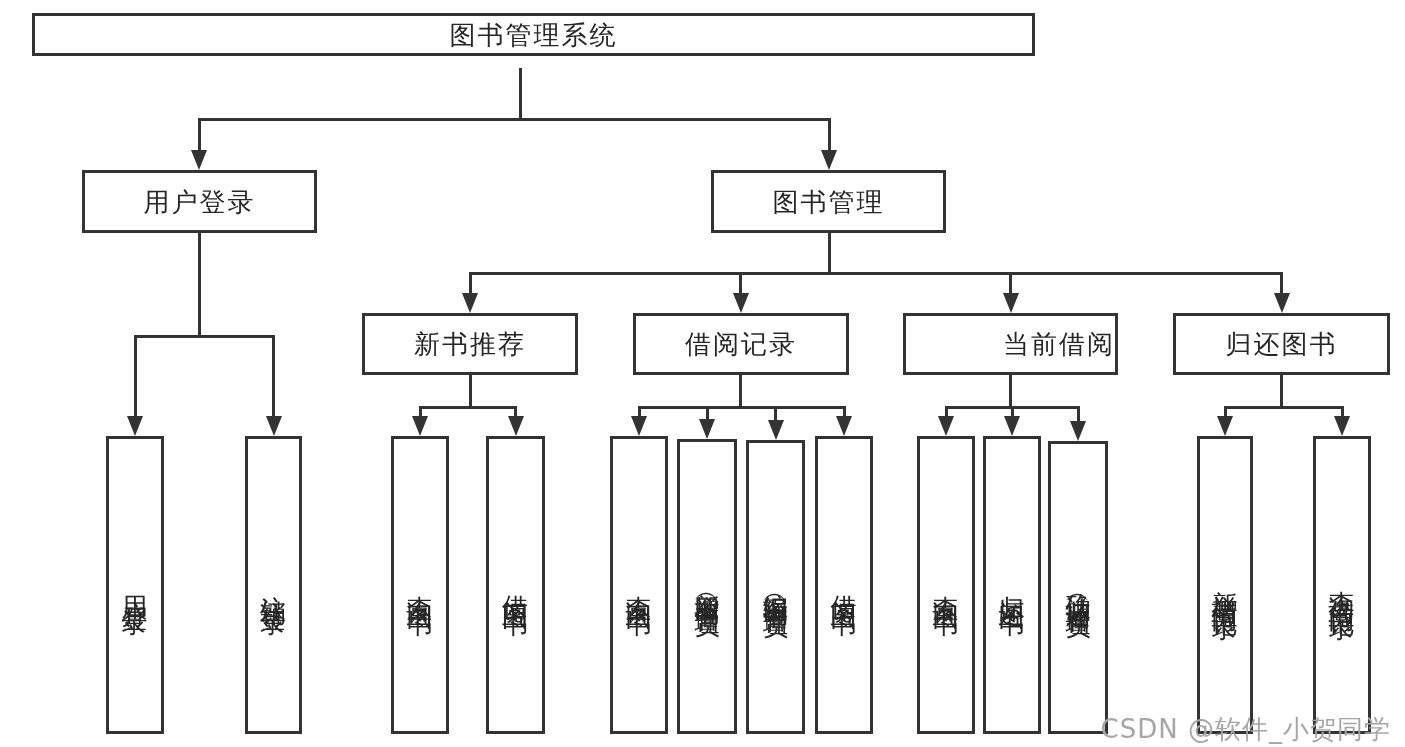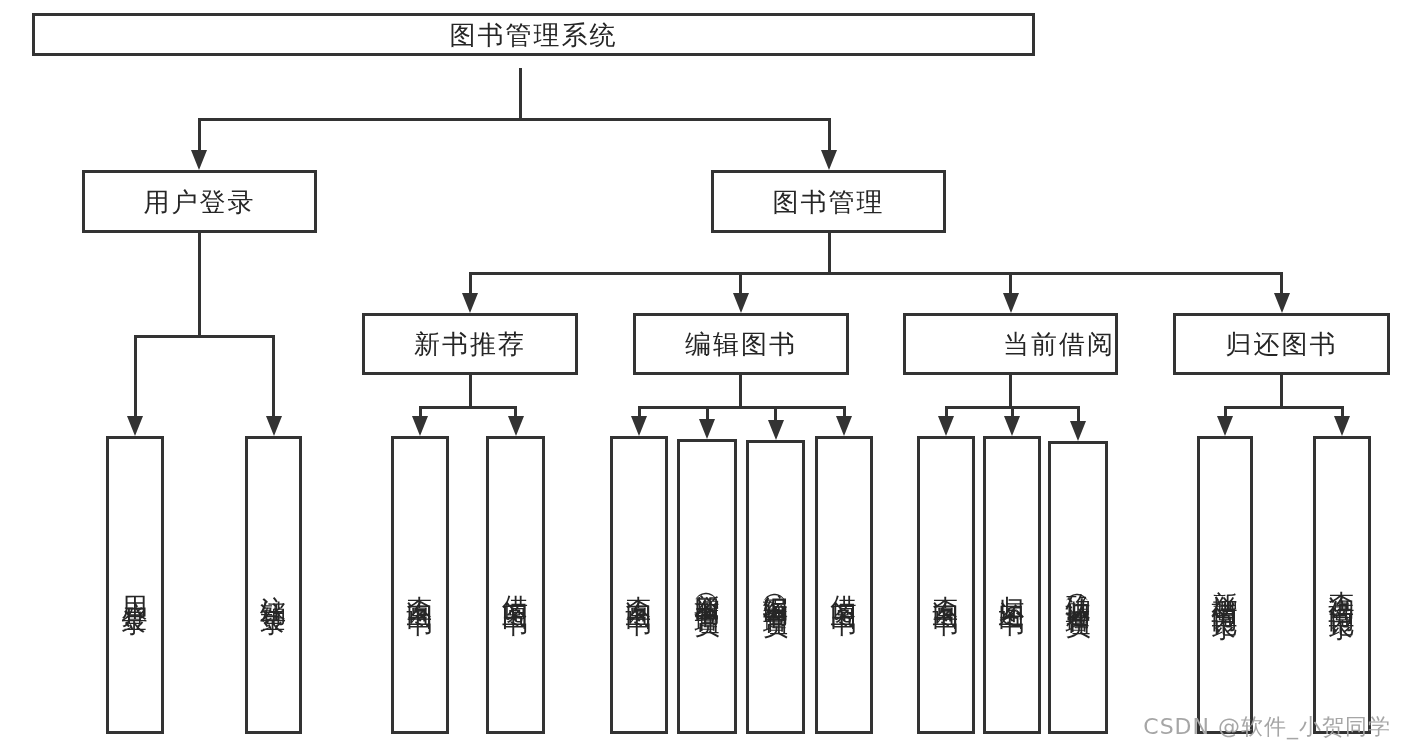--- a/index.html
+++ b/index.html
@@ -48,21 +48,21 @@
     margin-left: -8px;
     width: 0; height: 0;
     border-left: 8px solid transparent;
     border-right: 8px solid transparent;
     border-top: 20px solid #333333;
   }
   .watermark {
     position: absolute;
     top: 712px;
     right: 14px;
-    font-size: 22px;
+    font-size: 26px;
     letter-spacing: 1px;
     color: #a6a6a6;
     z-index: 10;
     white-space: nowrap;
   }
 </style>
 </head>
 <body>
 
 <div id="canvas">
@@ -75,21 +75,21 @@
     <span class="lbl">用户登录</span>
   </div>
   <div class="box" style="left:711px; top:170px; width:235px; height:63px;">
     <span class="lbl">图书管理</span>
   </div>
 
   <div class="box" style="left:362px; top:313px; width:216px; height:62px;">
     <span class="lbl">新书推荐</span>
   </div>
   <div class="box" style="left:633px; top:313px; width:216px; height:62px;">
-    <span class="lbl">编辑图书</span>
+    <span class="lbl">借阅记录</span>
   </div>
   <div class="box" style="left:903px; top:313px; width:215px; height:62px;justify-content:flex-end;">
     <span class="lbl">当前借阅</span>
   </div>
   <div class="box" style="left:1173px; top:313px; width:217px; height:62px;">
     <span class="lbl">归还图书</span>
   </div>
 
   <div class="box vbox" style="left:106px; top:436px; width:58px; height:298px;">
     <span class="lbl">用户登录</span>

